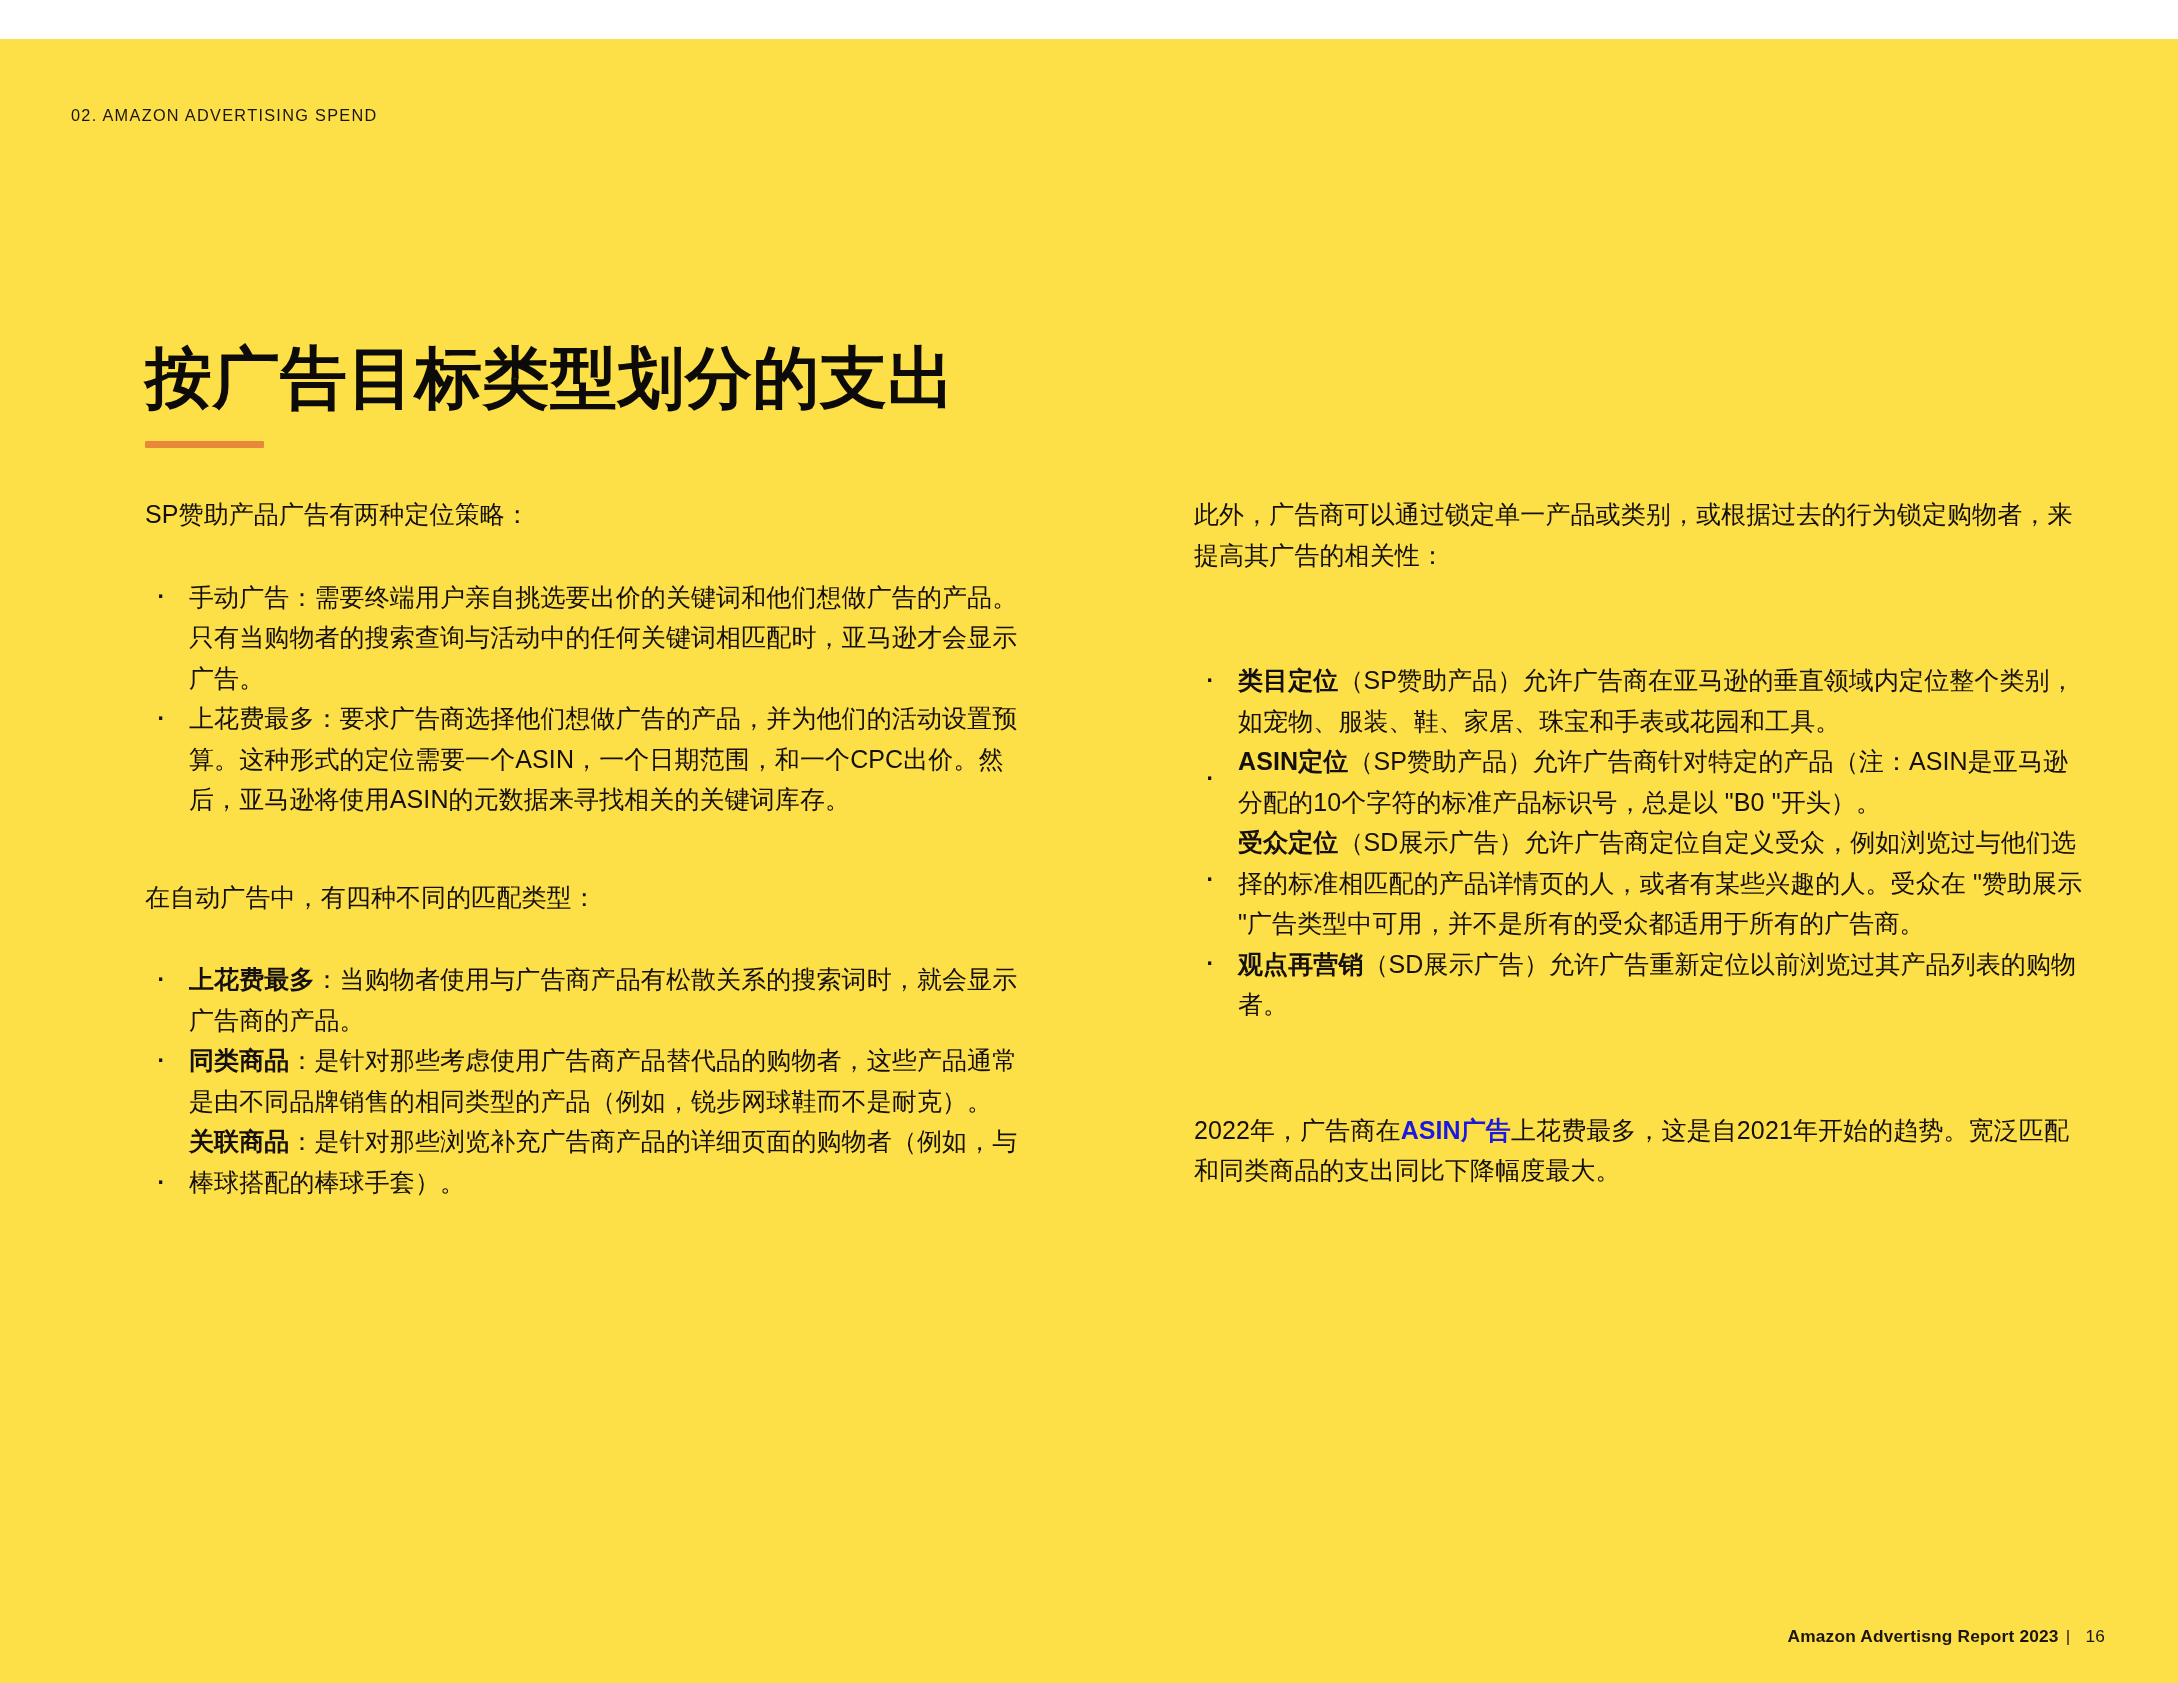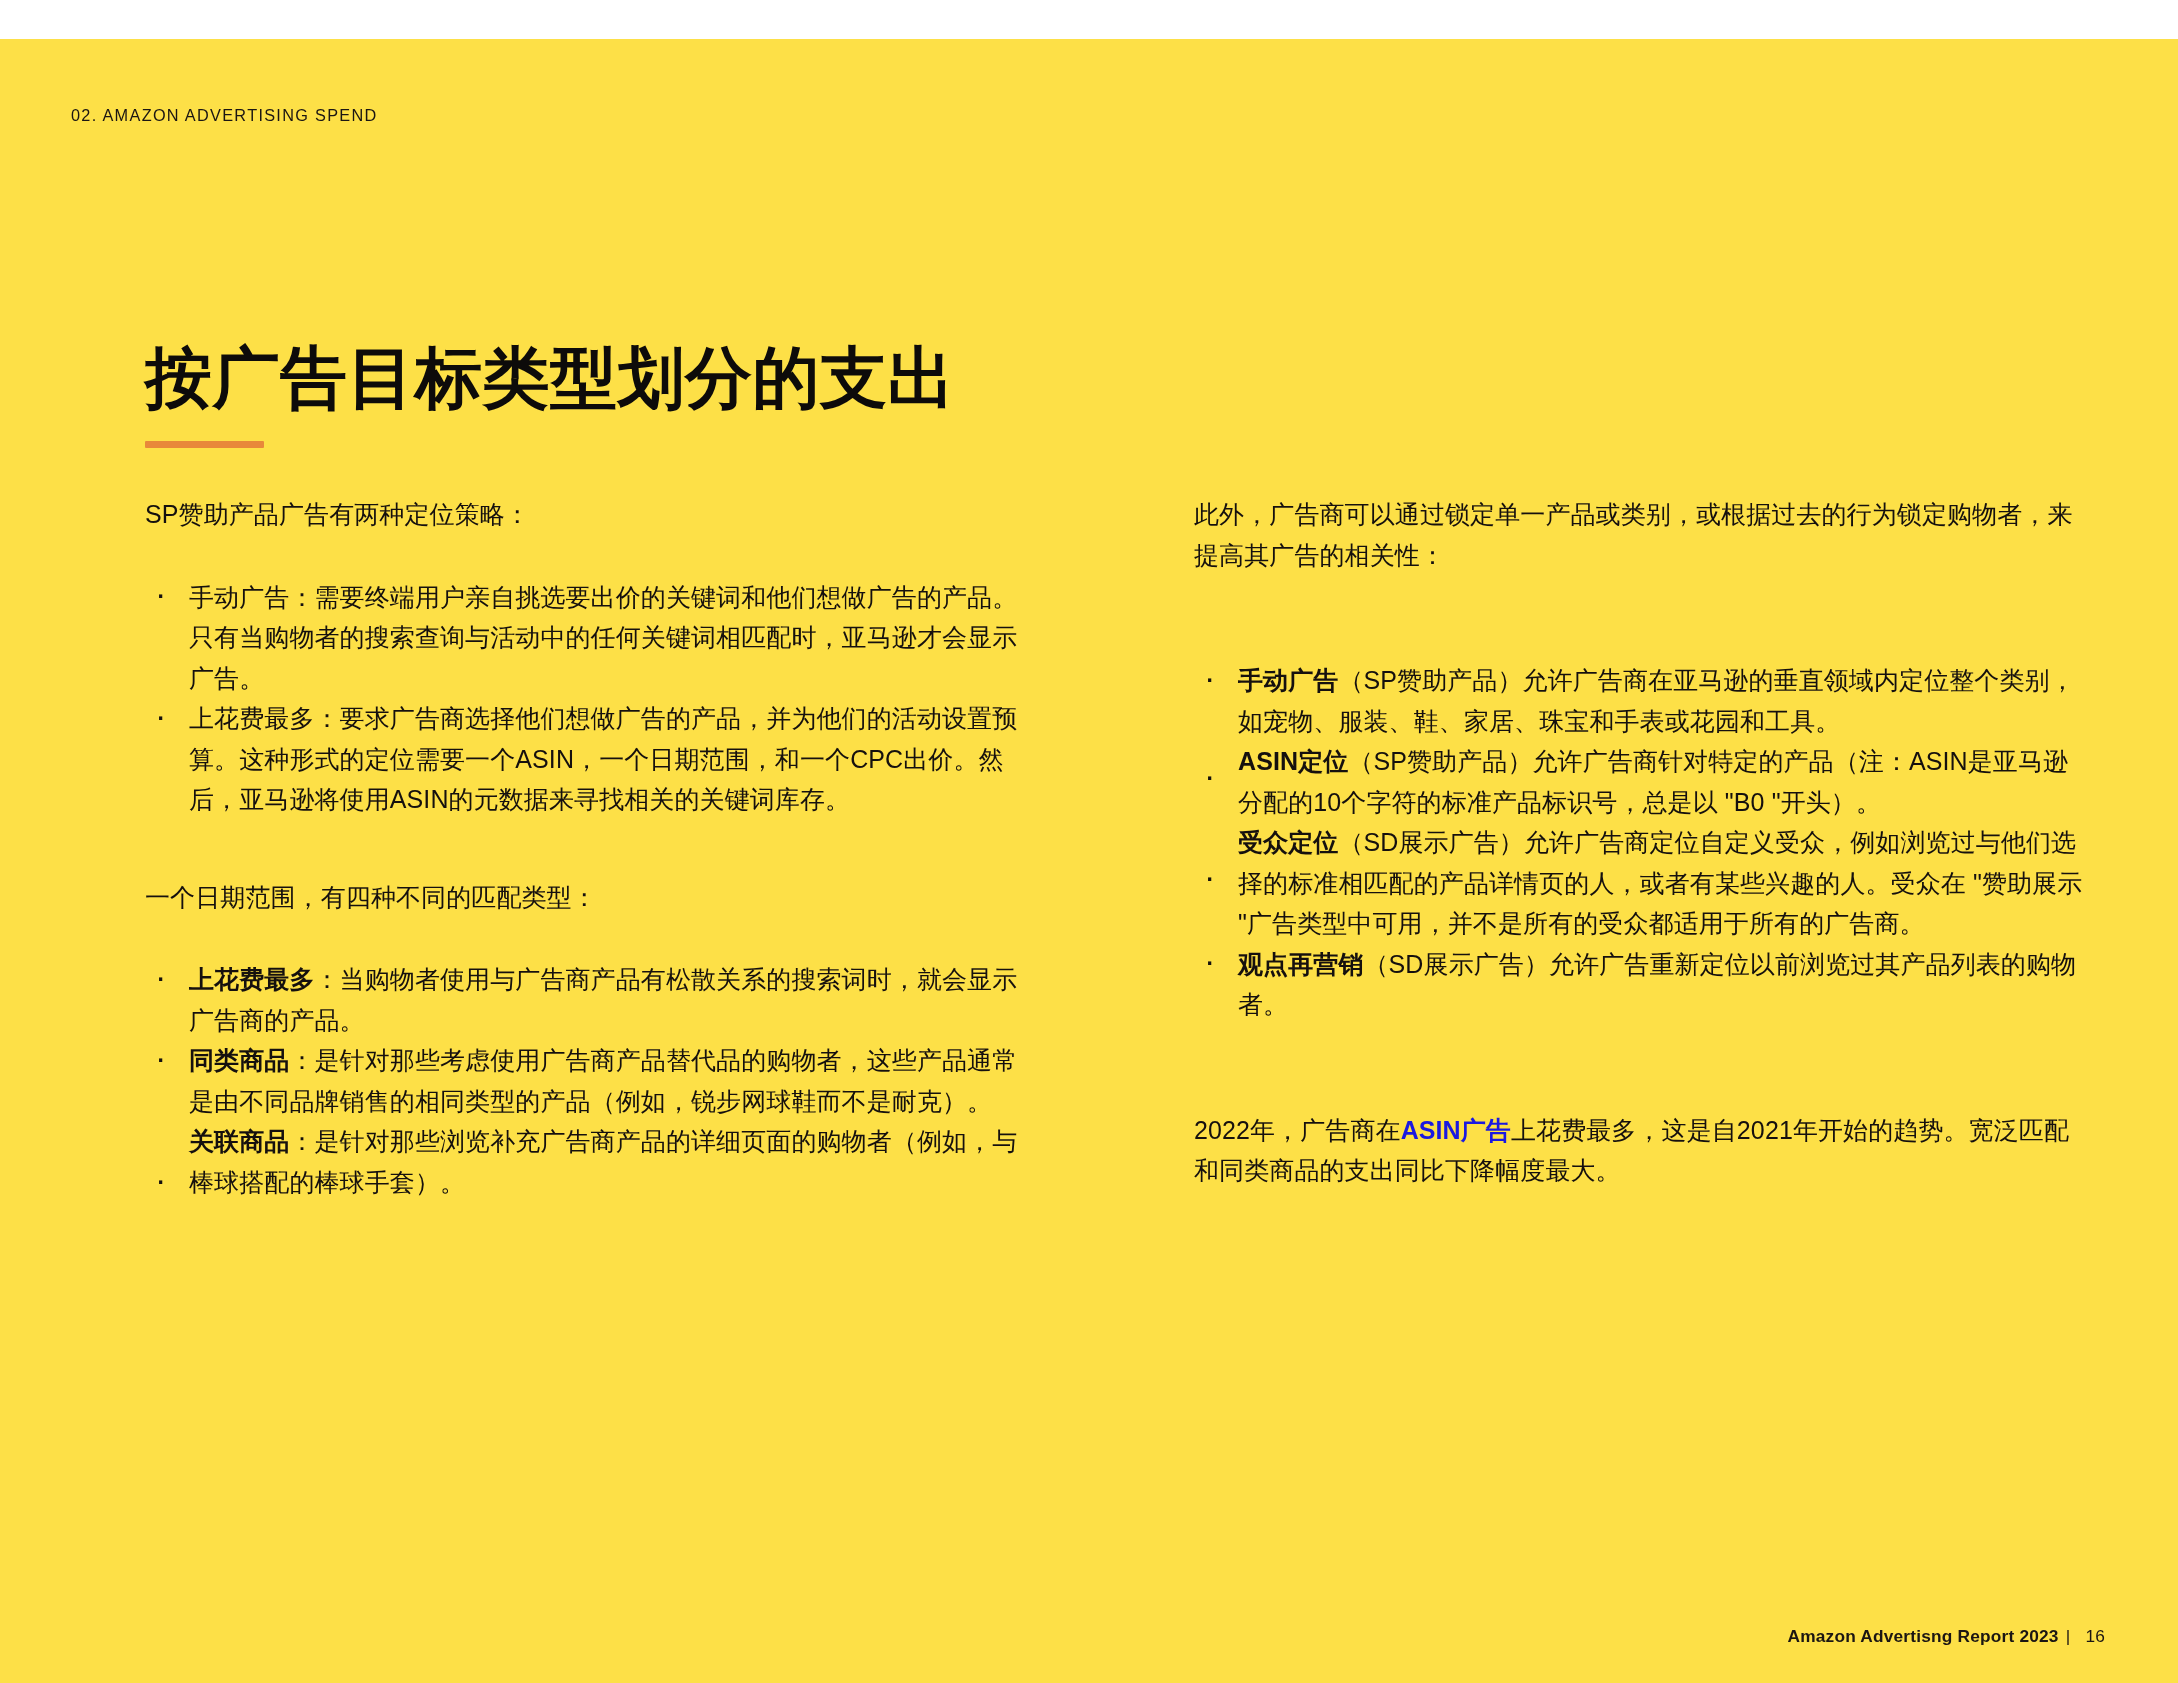--- a/index.html
+++ b/index.html
@@ -166,21 +166,21 @@
         <li>
           <span>手动广告：</span><span>需要终端用户亲自挑选要出价的关键词和他们想做广告的产品。只有当购物者的搜索查询与活动中的任何关键词相匹配时，亚马逊才会显示广告。</span>
         </li>
         <li>
           <span>上花费最多：</span><span>要求广告商选择他们想做广告的产品，并为他们的活动设置预算。这种形式的定位需要一个ASIN，一个日期范围，和一个CPC出价。然后，亚马逊将使用ASIN的元数据来寻找相关的关键词库存。</span>
         </li>
       </ul>
 
       <div class="gap-lg"></div>
 
-      <p class="body-para">一个日期范围，有四种不同的匹配类型：</p>
+      <p class="body-para">在自动广告中，有四种不同的匹配类型：</p>
 
       <div class="gap-md"></div>
 
       <ul class="bullets">
         <li>
           <span class="lead">上花费最多</span><span>：当购物者使用与广告商产品有松散关系的搜索词时，就会显示广告商的产品。</span>
         </li>
         <li>
           <span class="lead">同类商品</span><span>：是针对那些考虑使用广告商产品替代品的购物者，这些产品通常是由不同品牌销售的相同类型的产品（例如，锐步网球鞋而不是耐克）。</span>
         </li>
@@ -191,21 +191,21 @@
     </div>
 
     <div class="col">
 
       <p class="body-para">此外，广告商可以通过锁定单一产品或类别，或根据过去的行为锁定购物者，来提高其广告的相关性：</p>
 
       <div class="gap-xl"></div>
 
       <ul class="bullets">
         <li>
-          <span class="lead">手动广告</span><span>（SP赞助产品）允许广告商在亚马逊的垂直领域内定位整个类别，如宠物、服装、鞋、家居、珠宝和手表或花园和工具。</span>
+          <span class="lead">类目定位</span><span>（SP赞助产品）允许广告商在亚马逊的垂直领域内定位整个类别，如宠物、服装、鞋、家居、珠宝和手表或花园和工具。</span>
         </li>
         <li class="mid-bullet">
           <span class="lead">ASIN定位</span><span>（SP赞助产品）允许广告商针对特定的产品（注：ASIN是亚马逊分配的10个字符的标准产品标识号，总是以 "B0 "开头）。</span>
         </li>
         <li class="mid-bullet">
           <span class="lead">受众定位</span><span>（SD展示广告）允许广告商定位自定义受众，例如浏览过与他们选择的标准相匹配的产品详情页的人，或者有某些兴趣的人。受众在 "赞助展示 "广告类型中可用，并不是所有的受众都适用于所有的广告商。</span>
         </li>
         <li>
           <span class="lead">观点再营销</span><span>（SD展示广告）允许广告重新定位以前浏览过其产品列表的购物者。</span>
         </li>

